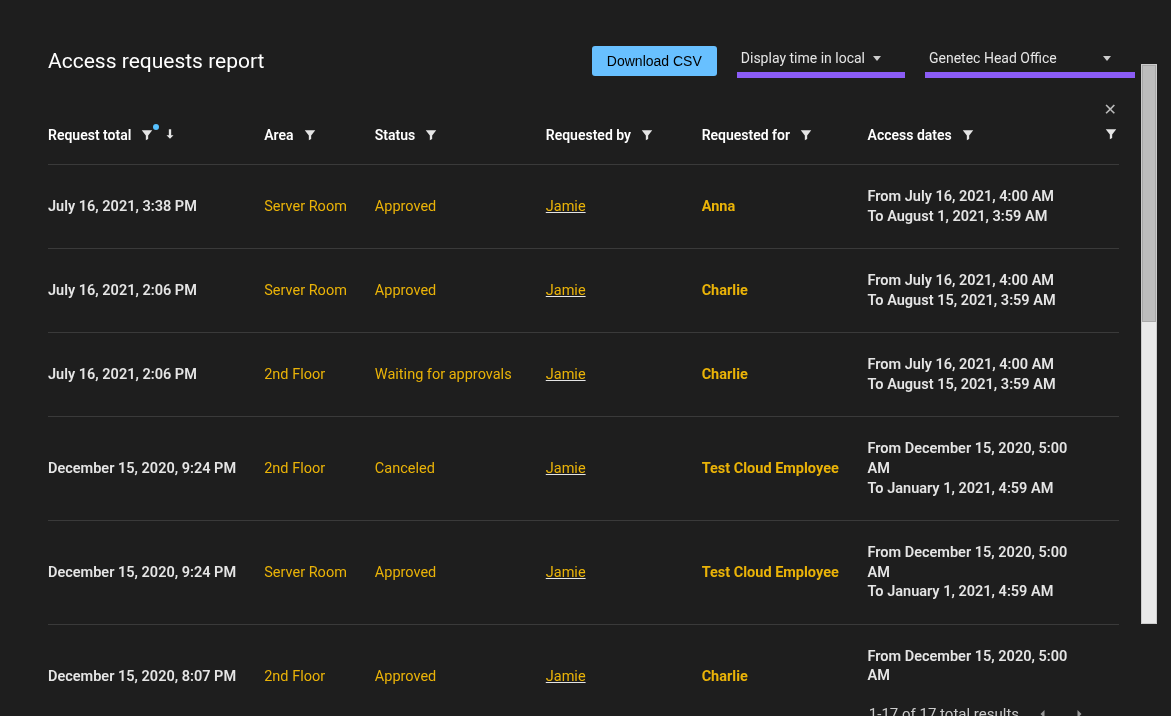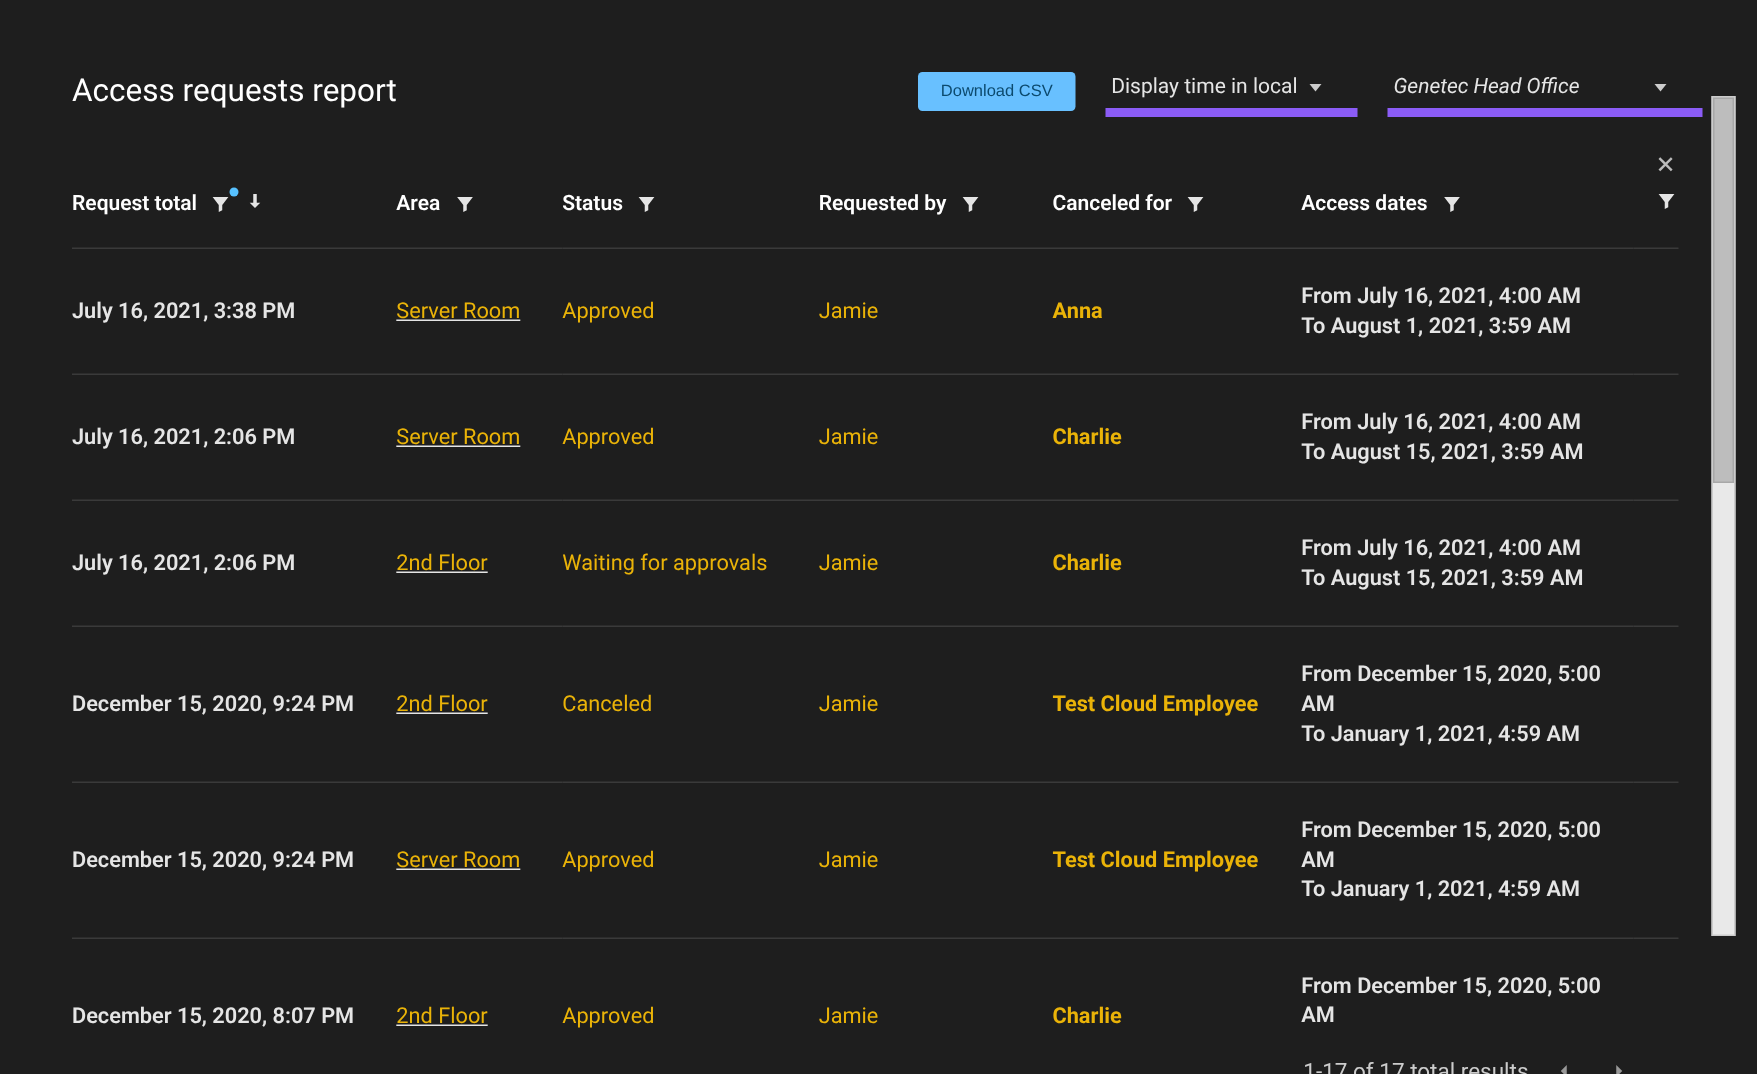--- a/index.html
+++ b/index.html
@@ -31,41 +31,41 @@
     padding-bottom: 20px;
   }
   .page-title {
     font-size: 21px;
     font-weight: 400;
     color: #fff;
     flex: 1;
   }
   .btn-csv {
     background: #68c0ff;
-    color: #0c4a6e;
+    color: #000000;
     border: none;
     border-radius: 3px;
     padding: 7px 15px;
-    font-size: 11px;
+    font-size: 14px;
     cursor: pointer;
   }
   .sel {
     background: transparent;
     border: none;
     border-bottom: 6px solid #8b5cf6;
     color: #e5e5e5;
     font-size: 14px;
     padding: 6px 24px 6px 4px;
     cursor: pointer;
     position: relative;
     display: inline-flex;
     align-items: center;
     gap: 8px;
   }
-  .sel.company { min-width: 210px; justify-content: space-between; font-style: italic; }
+  .sel.company { min-width: 210px; justify-content: space-between; }
   .caret {
     width: 0; height: 0;
     border-left: 4px solid transparent;
     border-right: 4px solid transparent;
     border-top: 5px solid #ccc;
   }
 
   
   .scrollwrap {
     flex: 1;
@@ -100,23 +100,23 @@
   }
   .tbl td {
     padding: 22px 10px 22px 0;
     border-bottom: 1px solid #3a3a3a;
     vertical-align: middle;
     font-size: 14.5px;
   }
   .tbl tr:last-child td { border-bottom: none; }
 
   .c-date   { width: 215px; color: #e5e5e5; font-weight: 600; }
-  .c-area   { width: 110px; text-decoration: underline; }
+  .c-area   { width: 110px; }
   .c-status { width: 170px; }
-  .c-by     { width: 155px; }
+  .c-by     { width: 155px; text-decoration: underline; }
   .c-for    { width: 165px; font-weight: bold; }
   .c-access { width: 220px; }
 
   .link { color: #eab308; cursor: pointer; }
   .access-line { color: #e5e5e5; font-weight: 600; line-height: 1.35; }
 
   .th-inner { display: inline-flex; align-items: center; gap: 8px; }
 
   .filter-icon, .filter-icon-last {
     display: inline-flex;
@@ -237,21 +237,21 @@
               <span>Requested by</span>
               <span class="filter-icon">
                 <svg viewBox="0 0 24 24">
                     <path d="M3 4h18l-7 9v6l-4 2v-8z"></path>
                   </svg>
               </span>
             </span>
           </th>
           <th class="c-for">
             <span class="th-inner">
-              <span>Canceled for</span>
+              <span>Requested for</span>
               <span class="filter-icon">
                 <svg viewBox="0 0 24 24">
                     <path d="M3 4h18l-7 9v6l-4 2v-8z"></path>
                   </svg>
               </span>
             </span>
           </th>
           <th class="c-access">
             <span class="th-inner">
               <span>Access dates</span>

